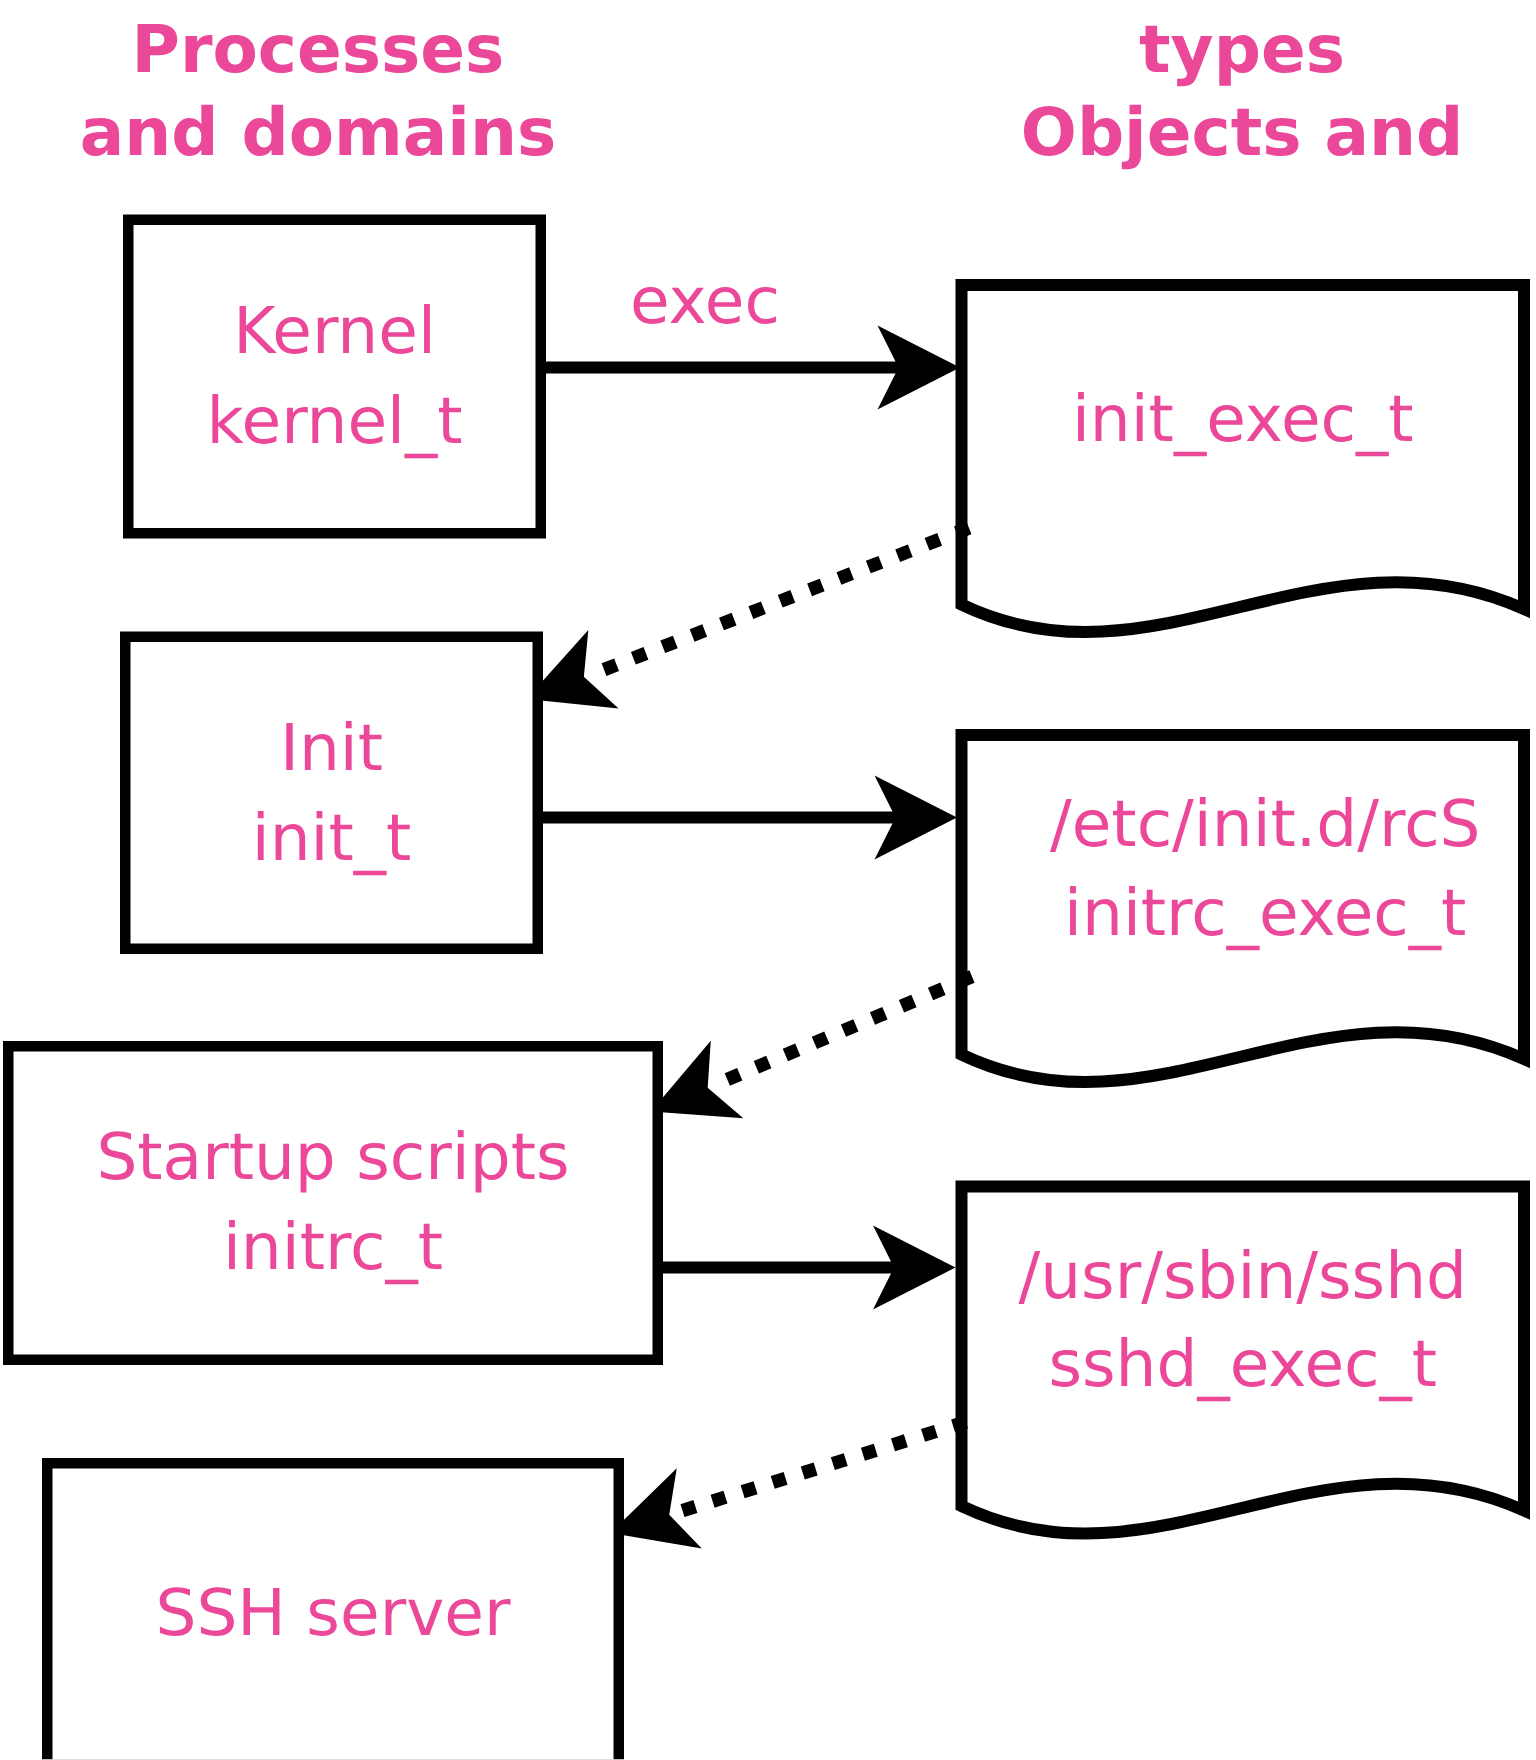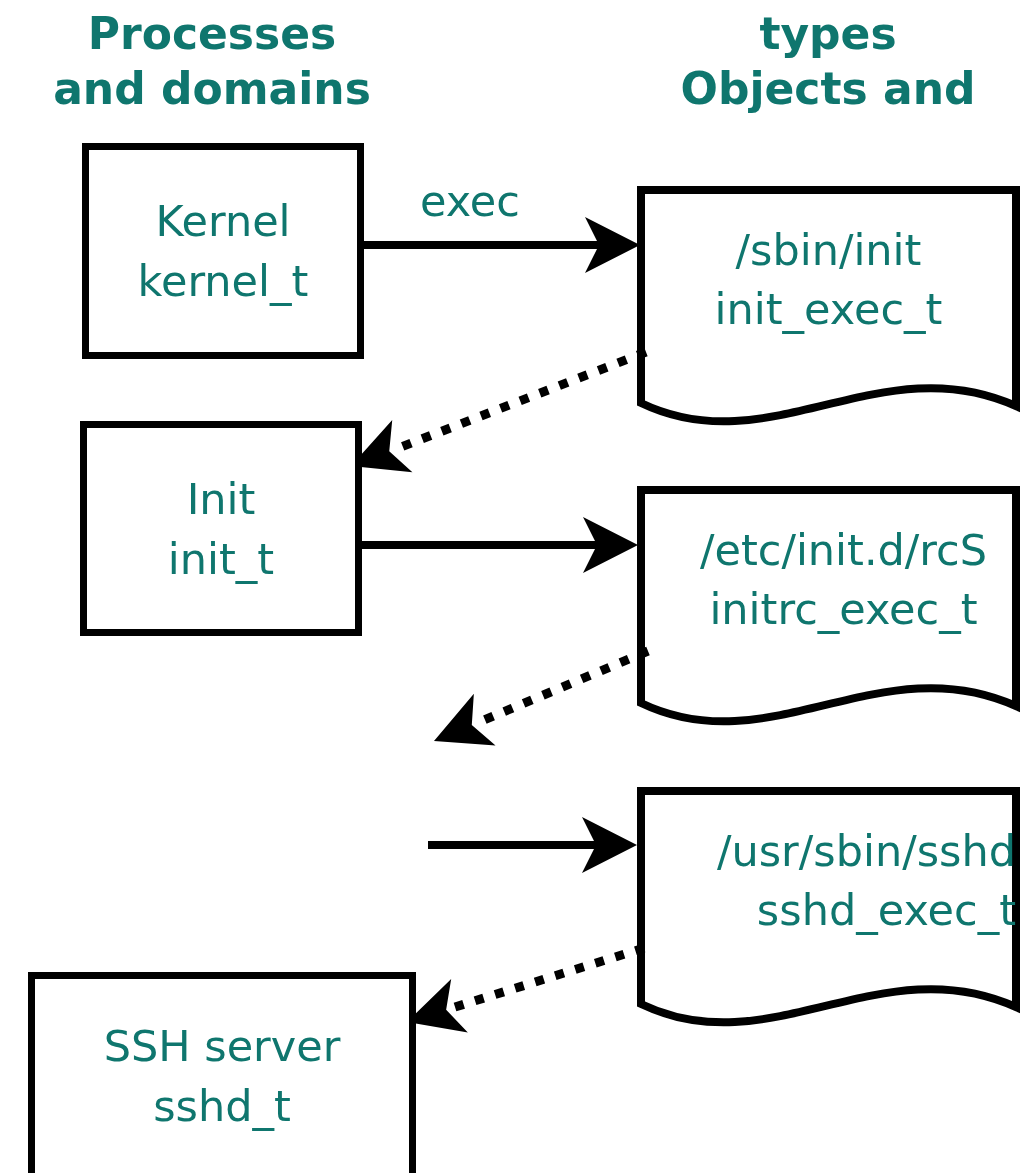--- a/index.html
+++ b/index.html
@@ -6,21 +6,21 @@
     margin: 0;
     padding: 0;
     background: #ffffff;
   }
   #canvas {
     position: relative;
     width: 1024px;
     height: 1173px;
     background: #ffffff;
     font-family: "DejaVu Sans", "Liberation Sans", sans-serif;
-    color: #0f766e;
+    color: #ec4899;
     overflow: hidden;
   }
   #shapes {
     position: absolute;
     left: 0;
     top: 0;
     width: 1024px;
     height: 1173px;
   }
   .hdr {
@@ -118,33 +118,35 @@
   </div>
 
   <div class="pbox" style="left:82px; top:143px; width:268px; height:202px;">
     <div>Kernel</div>
     <div>kernel_t</div>
   </div>
   <div class="pbox" style="left:80px; top:421px; width:268px; height:201px;">
     <div>Init</div>
     <div>init_t</div>
   </div>
+  <div class="pbox" style="left:2px; top:694px; width:426px; height:202px;">
+    <div>Startup scripts</div>
+    <div>initrc_t</div>
+  </div>
   <div class="pbox" style="left:28px; top:972px; width:374px; height:194px;">
     <div>SSH server</div>
-    <div>sshd_t</div>
   </div>
 
   <div class="doclabel" style="left:641px; top:190px; width:375px; height:180px;">
-    <div>/sbin/init</div>
     <div>init_exec_t</div>
   </div>
   <div class="doclabel" style="left:656px; top:490px; width:375px; height:180px;">
     <div>/etc/init.d/rcS</div>
     <div>initrc_exec_t</div>
   </div>
-  <div class="doclabel" style="left:641px; top:791px; width:375px; height:180px;align-items:flex-end;">
+  <div class="doclabel" style="left:641px; top:791px; width:375px; height:180px;">
     <div>/usr/sbin/sshd</div>
     <div>sshd_exec_t</div>
   </div>
 
   <div class="arrowlabel" style="left:420px; top:176px; width:155px;">exec</div>
 
 </div>
 
 </body></html>

